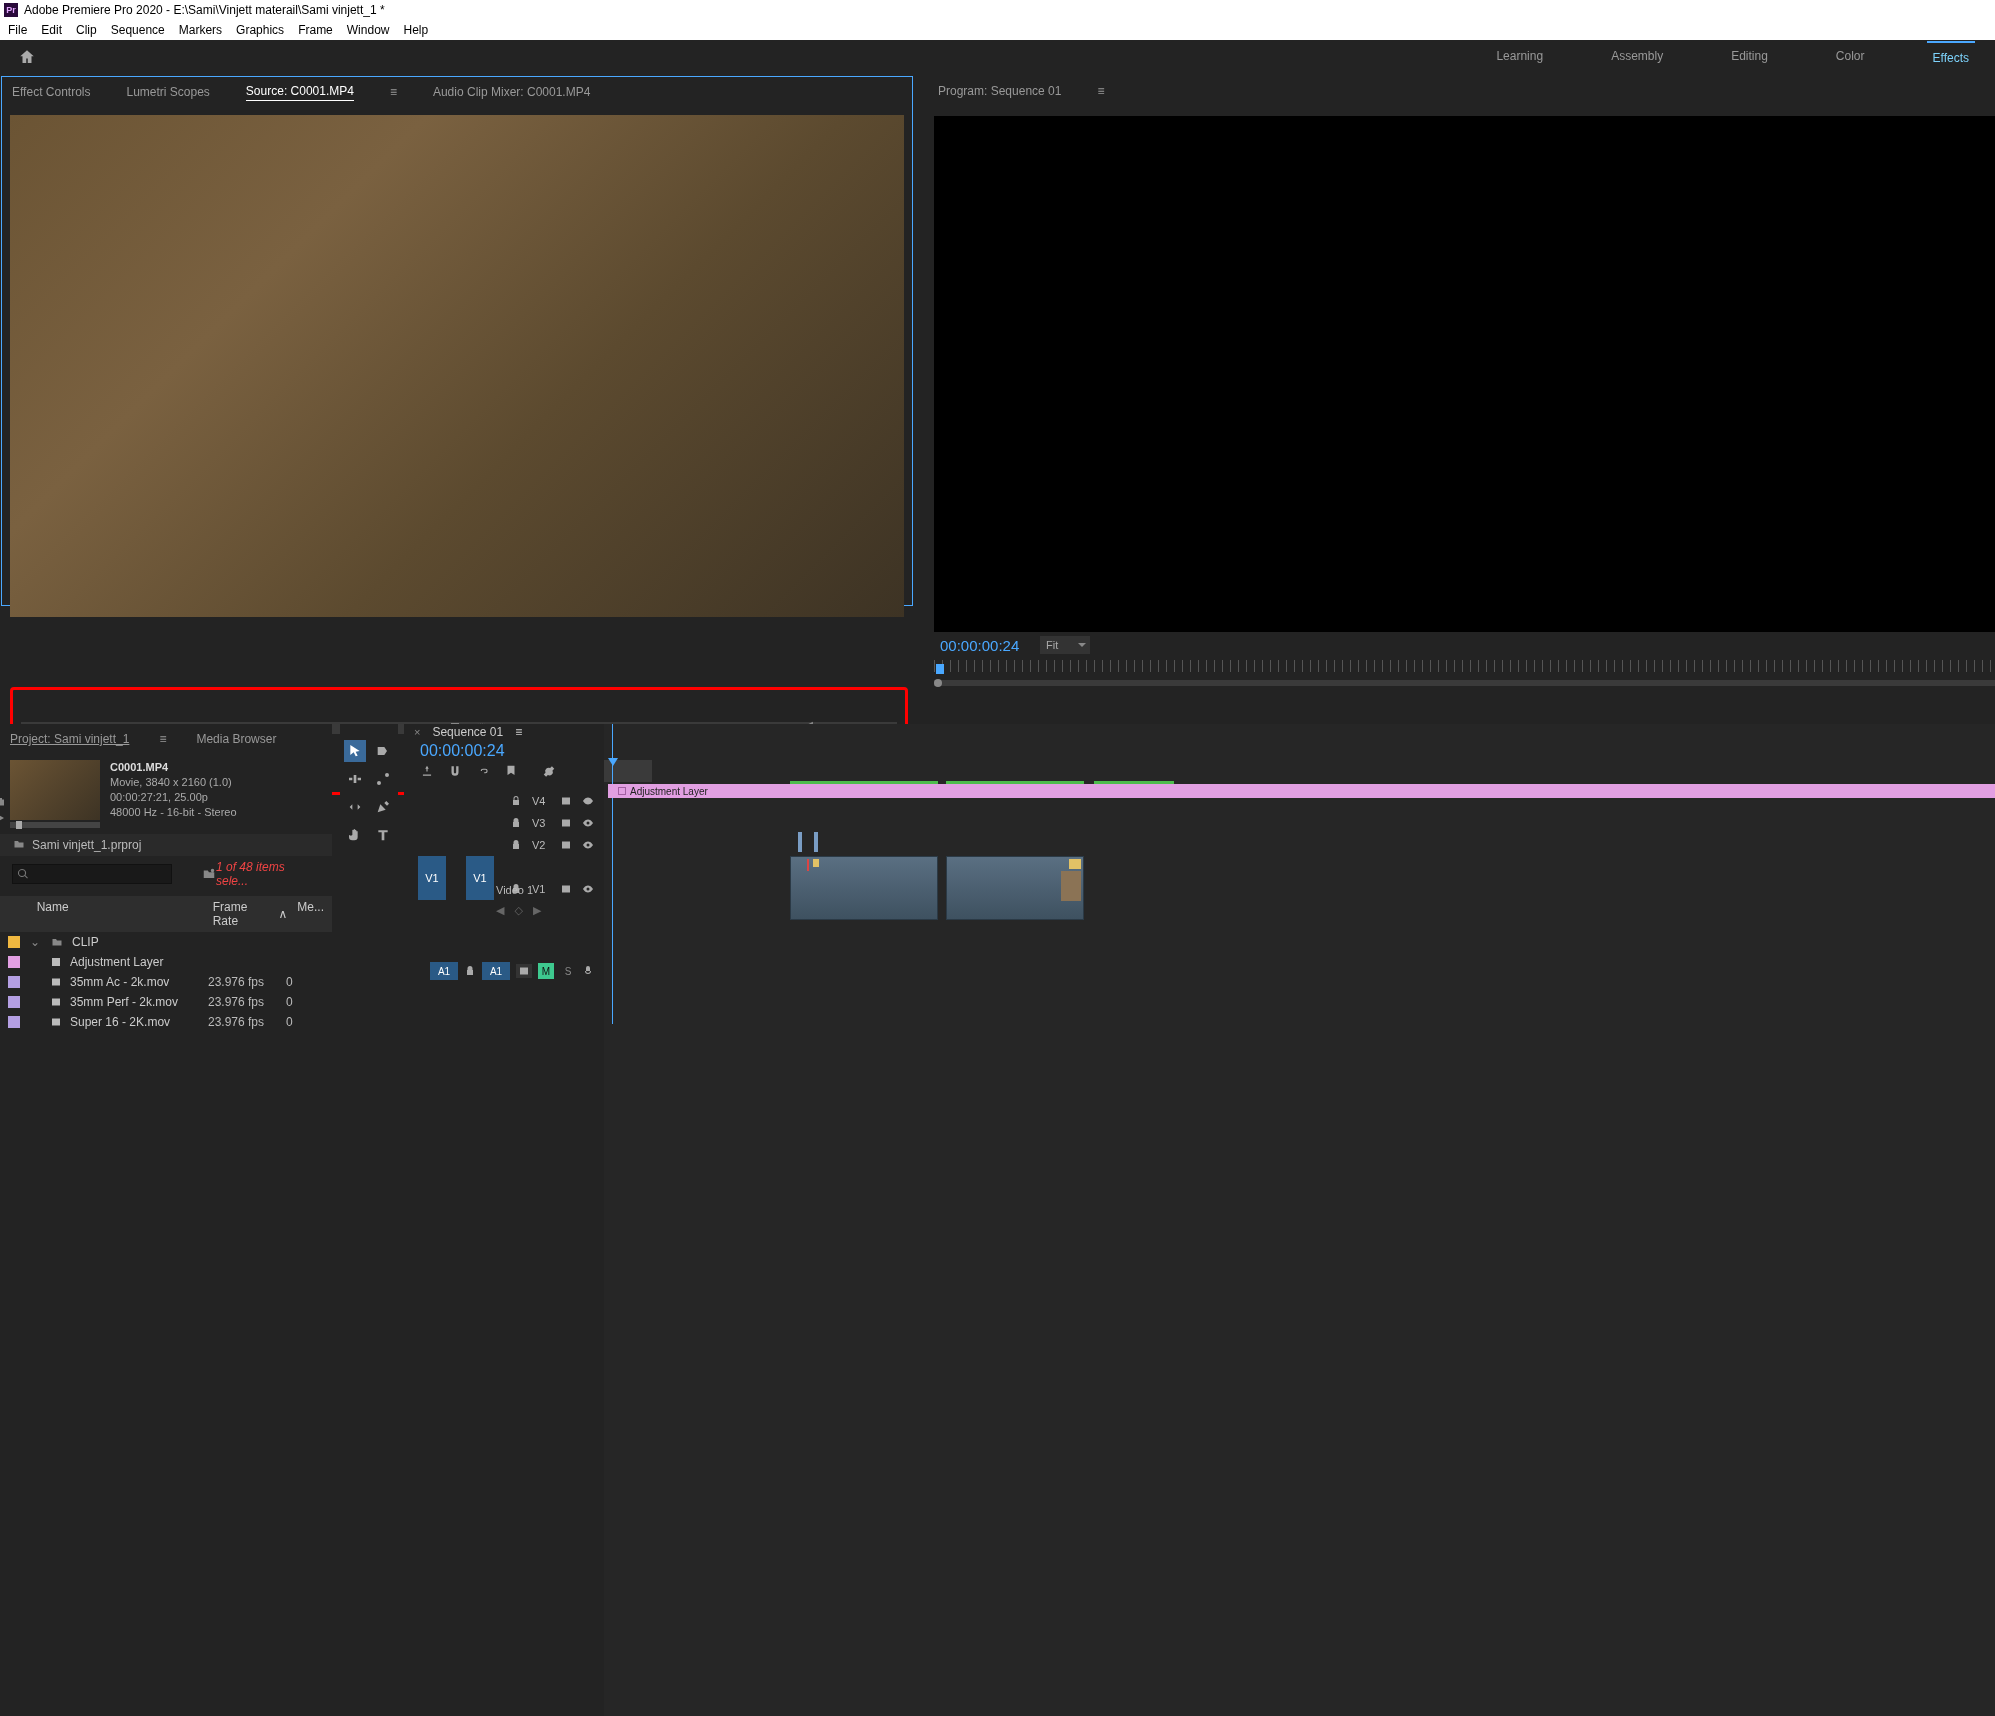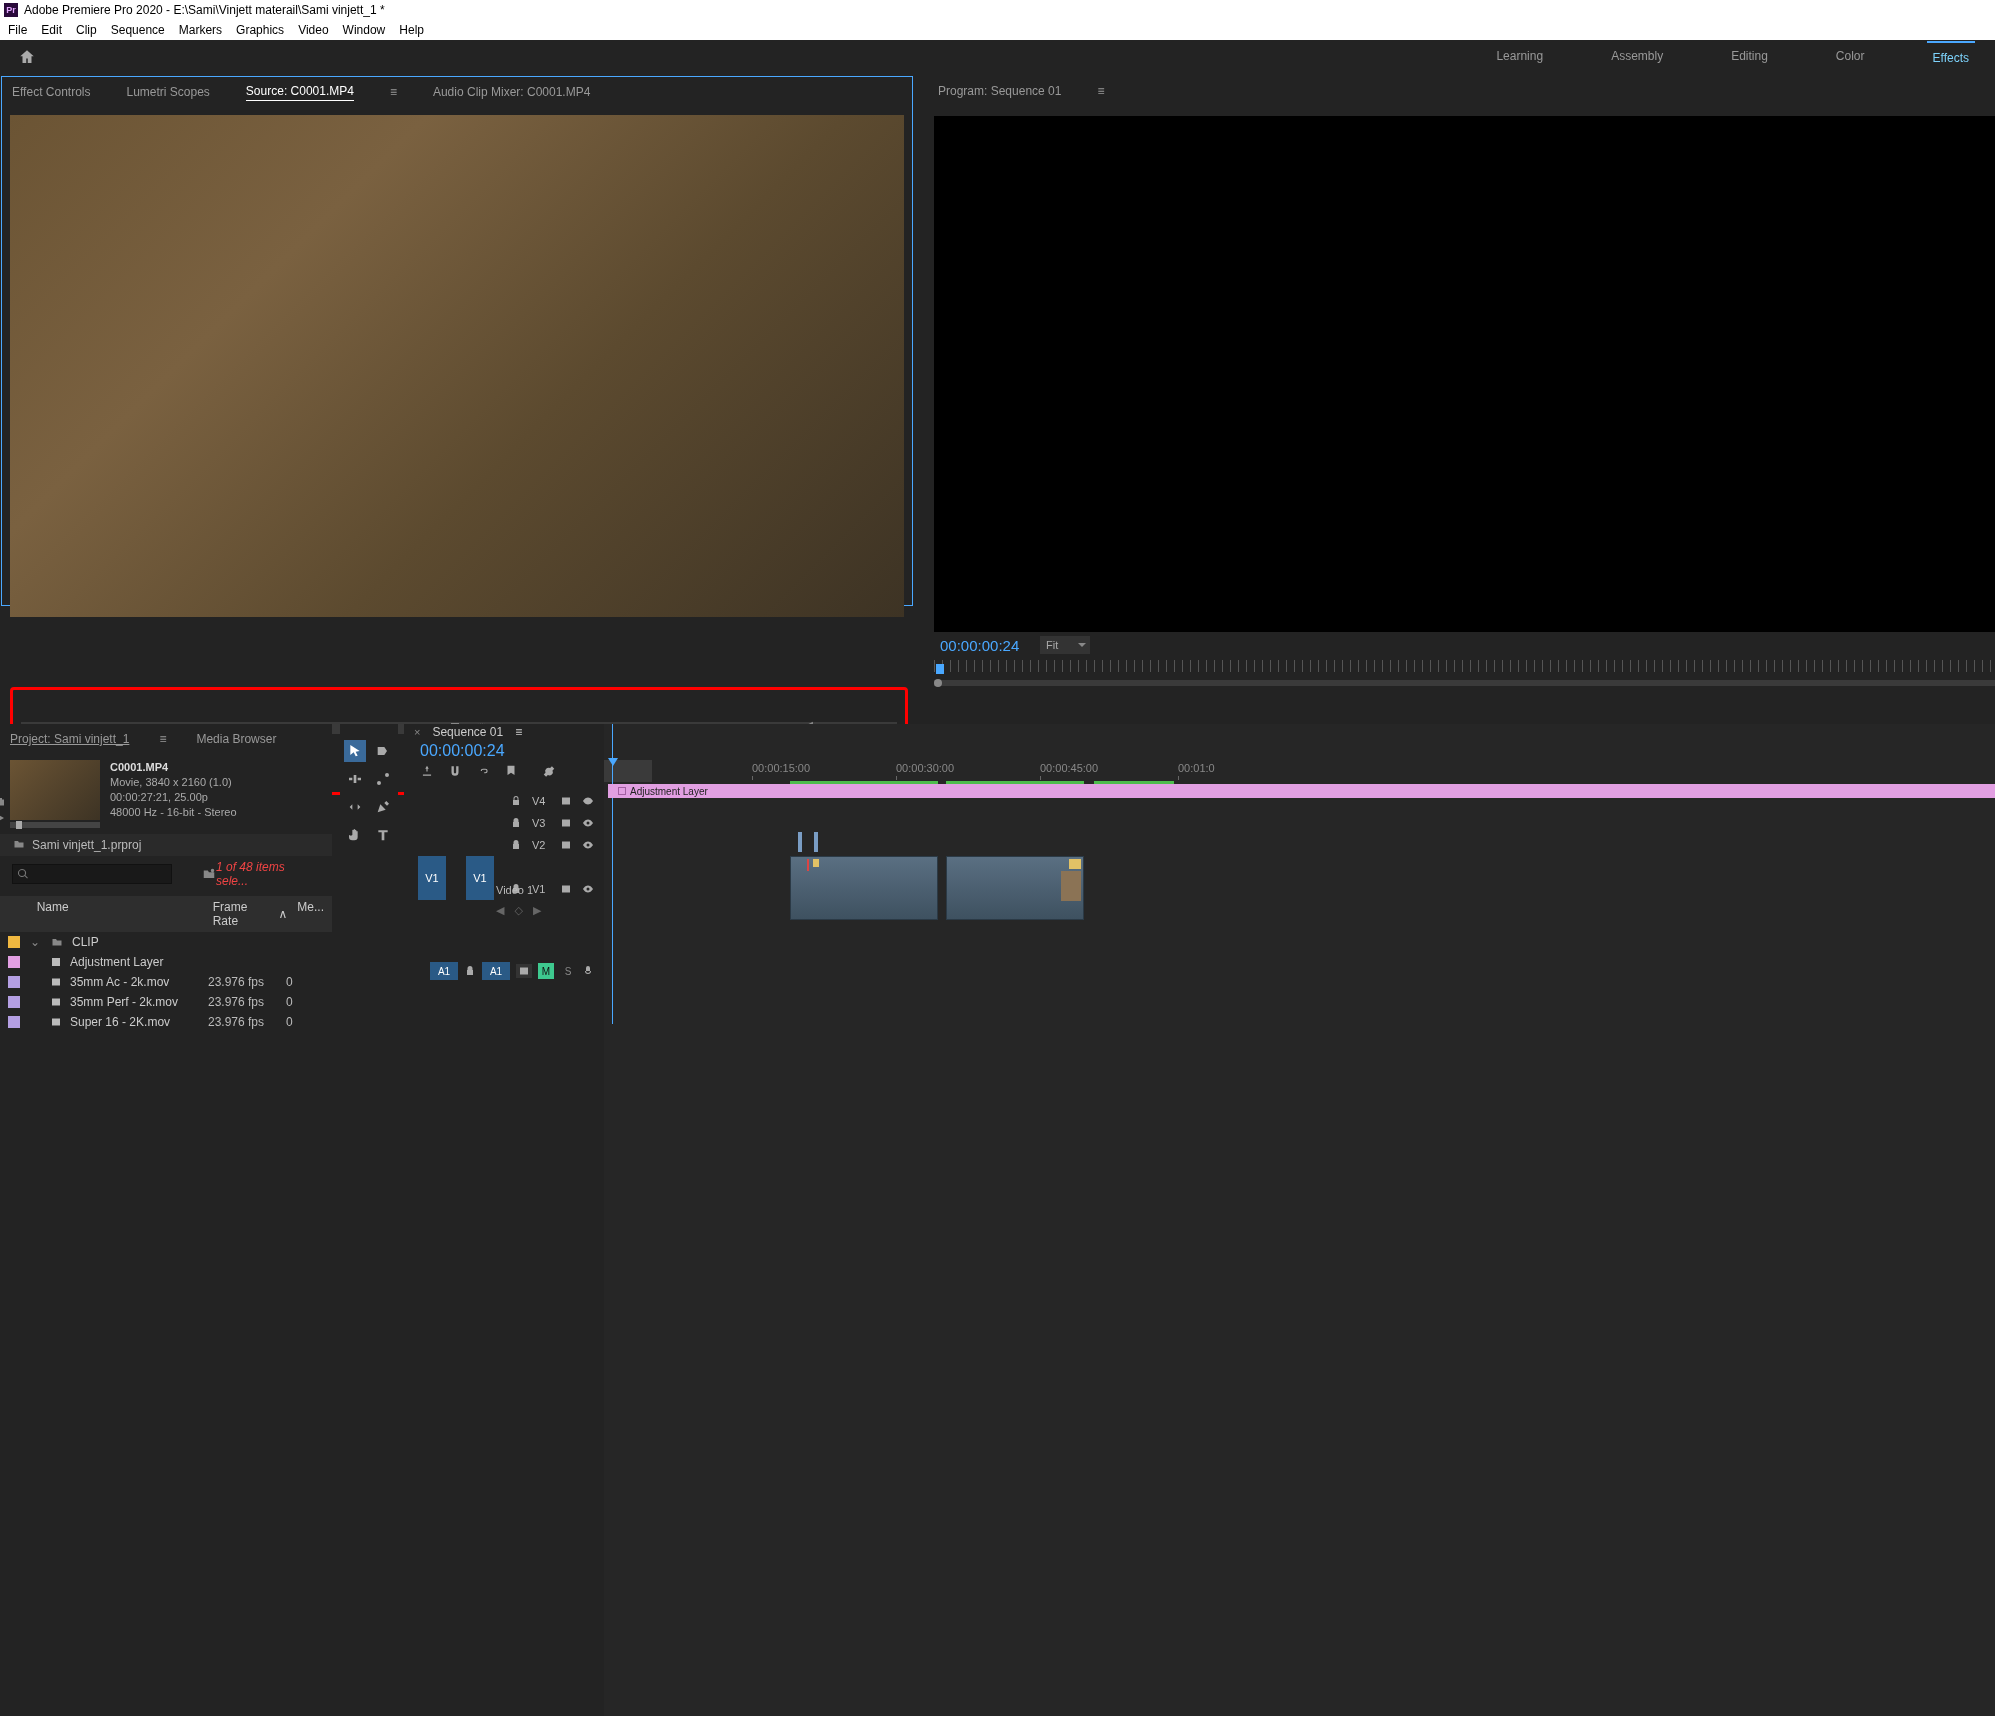--- a/index.html
+++ b/index.html
@@ -116,21 +116,21 @@
   <span>Adobe Premiere Pro 2020 - E:\Sami\Vinjett materail\Sami vinjett_1 *</span>
 </div>
 
 <div class="menubar">
   <span>File</span>
   <span>Edit</span>
   <span>Clip</span>
   <span>Sequence</span>
   <span>Markers</span>
   <span>Graphics</span>
-  <span>Video</span>
+  <span>Frame</span>
   <span>Window</span>
   <span>Help</span>
 </div>
 
 <div class="header">
   <svg class="home-icon" width="18" height="18" viewBox="0 0 24 24">
       <path d="M12 3l9 8h-3v9h-5v-6H11v6H6v-9H3z"></path>
     </svg>
   <div class="workspace-tabs">
     <span>Learning</span>
@@ -462,27 +462,20 @@
         </div>
       <div class="m-btn">M</div>
       <div class="s-btn">S</div>
       <svg width="12" height="12" fill="#555" viewBox="0 0 24 24">
           <path d="M12 2a4 4 0 014 4v6a4 4 0 01-8 0V6a4 4 0 014-4zM6 12a6 6 0 0012 0"></path>
         </svg>
     </div>
   </div>
 
   <div class="tl-tracks">
-    <div class="time-ruler">
-      <span class="ruler-tick" style="left:4px">:00:00</span>
-      <span class="ruler-tick" style="left:148px">00:00:15:00</span>
-      <span class="ruler-tick" style="left:292px">00:00:30:00</span>
-      <span class="ruler-tick" style="left:436px">00:00:45:00</span>
-      <span class="ruler-tick" style="left:574px">00:01:0</span>
-    </div>
     <div style="position:absolute;left:0;top:36px;width:48px;height:22px;background:#3a3a3a"></div>
     <div class="playhead" style="left:8px"></div>
 
     <div class="adj-clip" style="left:4px;right:0">
       <span style="width:8px;height:8px;background:#e29fe2;border:1px solid #a35fa3;margin-right:4px"></span>
       <span>Adjustment Layer</span>
     </div>
 
     <div class="green-bar" style="left:186px;width:148px"></div>
     <div class="green-bar" style="left:342px;width:138px"></div>

